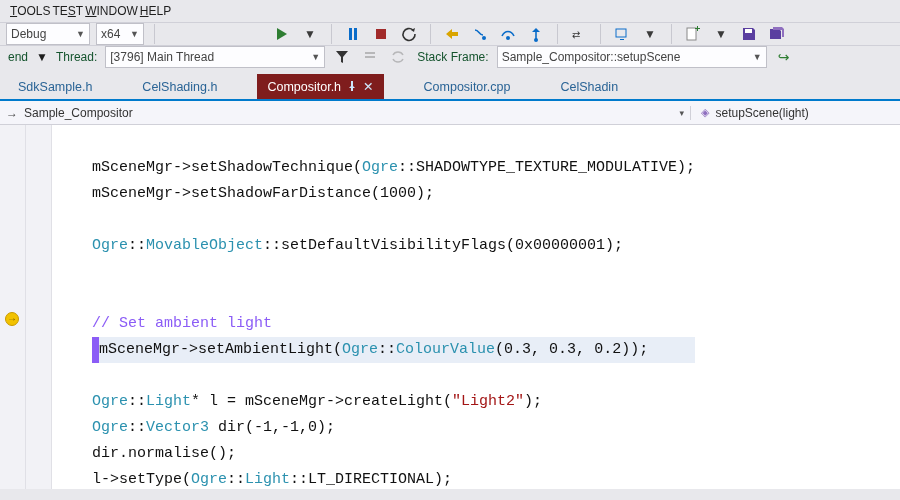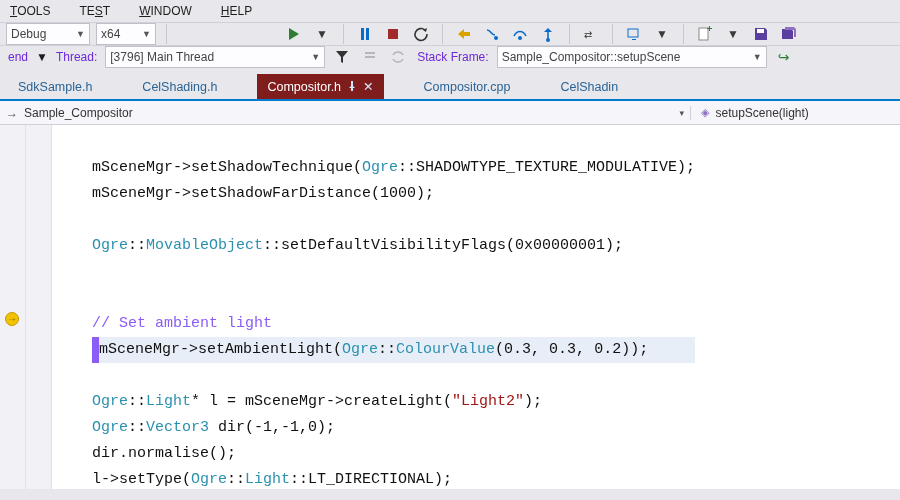--- a/index.html
+++ b/index.html
@@ -7,21 +7,21 @@
     font-family: "Segoe UI", Tahoma, sans-serif;
     font-size: 12px;
     background: #e8e8ec;
     color: #1e1e1e;
     width: 900px;
     height: 500px;
     overflow: hidden;
   }
   .menubar {
     display: flex;
-    gap: 29px;
+    gap: 2px;
     padding: 4px 10px;
     background: #e8e8ec;
   }
   .menubar span { cursor: default; }
   .menubar span u { text-decoration: underline; }
   .toolbar1, .toolbar2 {
     display: flex;
     align-items: center;
     gap: 6px;
     padding: 0 6px;
@@ -40,21 +40,21 @@
     color: #444;
   }
   .combo .chev { font-size: 9px; color: #555; margin-left: 4px; }
   .sep { width: 1px; height: 20px; background: #c8c8d0; margin: 0 4px; }
   .tb-btn {
     width: 22px; height: 22px;
     display: flex; align-items: center; justify-content: center;
     color: #3a3a3a;
   }
   .tb-btn svg { width: 16px; height: 16px; }
-  .lbl { color: #6d28d9; margin: 0 2px; }
+  .lbl { color: #14532d; margin: 0 2px; }
   .tabstrip {
     display: flex;
     align-items: flex-end;
     background: #e8e8ec;
     padding: 6px 8px 0 8px;
     gap: 30px;
     border-bottom: 2px solid #007acc;
     position: relative;
   }
   .tab {
@@ -117,21 +117,21 @@
   <span>TE<u>S</u>T</span>
   <span><u>W</u>INDOW</span>
   <span><u>H</u>ELP</span>
 </div>
 
 <div class="toolbar1">
   <div class="combo" style="width:84px">
     <span>Debug</span>
       <span class="chev">▼</span>
   </div>
-  <div class="combo" style="width:60px">
+  <div class="combo" style="width:48px">
     <span>x64</span>
       <span class="chev">▼</span>
   </div>
   <div class="sep"></div>
   <div style="flex:0 0 100px"></div>
   <div class="tb-btn">
       <svg viewBox="0 0 16 16">
         <path fill="#2e7d32" d="M3 2l10 6-10 6z"></path>
       </svg>
     </div>

